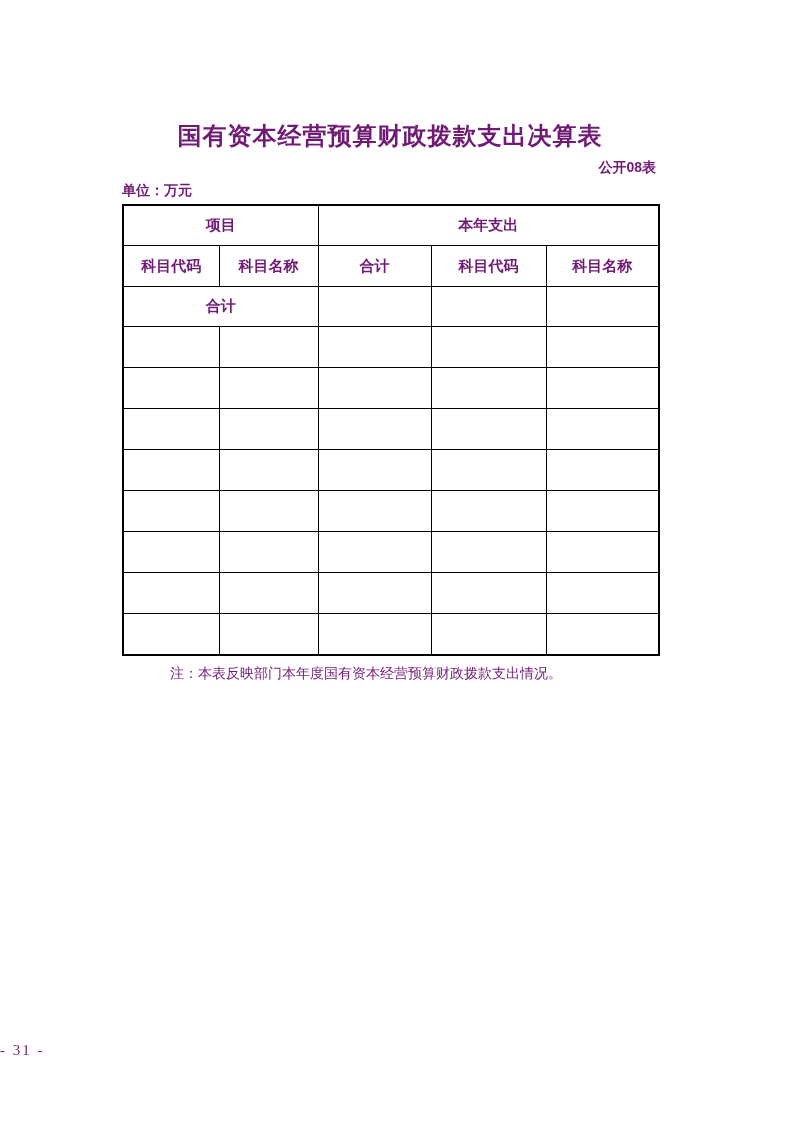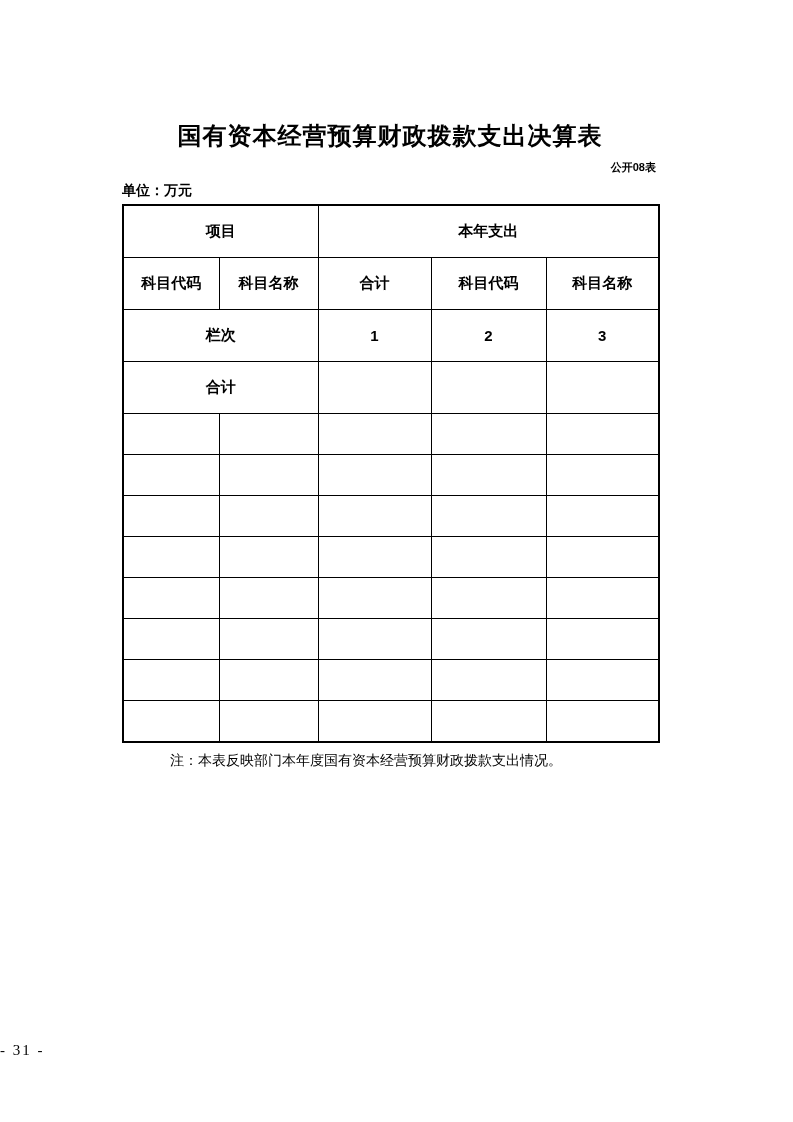--- a/index.html
+++ b/index.html
@@ -1,21 +1,21 @@
 <!DOCTYPE html>
 <html><head>
 <meta charset="utf-8">
 <style>
   html, body { margin: 0; padding: 0; background: #ffffff; }
   .page {
     position: relative;
     width: 793px;
     height: 1122px;
     background: #ffffff;
-    color: #000000;
+    color: #701a75;
     font-family: "Liberation Sans", "DejaVu Sans", sans-serif;
     overflow: hidden;
   }
   .content {
     position: absolute;
     left: 122px;
     top: 0;
     width: 536px;
   }
   .title {
@@ -23,21 +23,21 @@
     text-align: center;
     font-size: 24px;
     font-weight: bold;
     letter-spacing: 1px;
     line-height: 30px;
   }
   .form-code {
     margin-top: 7px;
     padding-right: 2px;
     text-align: right;
-    font-size: 11px;
+    font-size: 14px;
     font-weight: bold;
     line-height: 18px;
   }
   .meta {
     margin-top: 6px;
     display: flex;
     justify-content: space-between;
     font-size: 14px;
     font-weight: bold;
     line-height: 18px;
@@ -46,21 +46,21 @@
   .meta .unit { padding-right: 2px; font-family: Liberation Mono, monospace; }
   table.budget {
     margin-top: 4px;
     width: 536px;
     table-layout: fixed;
     border-collapse: collapse;
     border: 2px solid #000000;
   }
   table.budget td {
     border: 1px solid #000000;
-    padding: 16px;
+    padding: 10px;
     text-align: center;
     vertical-align: middle;
     font-size: 15px;
     font-weight: bold;
     overflow: hidden;
   }
   tr.group-header-row { height: 28px; }
   tr.column-header-row { height: 41px; }
   tr.rank-row { height: 29px; }
   tr.total-row { height: 25px; }
@@ -120,26 +120,20 @@
           <td colspan="2">项目</td>
           <td colspan="3">本年支出</td>
         </tr>
         <tr class="column-header-row">
           <td class="code-cell">科目代码</td>
           <td>科目名称</td>
           <td>合计</td>
           <td>科目代码</td>
           <td>科目名称</td>
         </tr>
-        <tr class="rank-row">
-          <td colspan="2" class="rank-label">栏次</td>
-          <td class="num">1</td>
-          <td class="num">2</td>
-          <td class="num">3</td>
-        </tr>
         <tr class="total-row">
           <td colspan="2">合计</td>
           <td class="num"></td>
           <td class="num"></td>
           <td class="num"></td>
         </tr>
       </tbody>
       <tbody class="empty-rows">
           <tr>
             <td></td>

